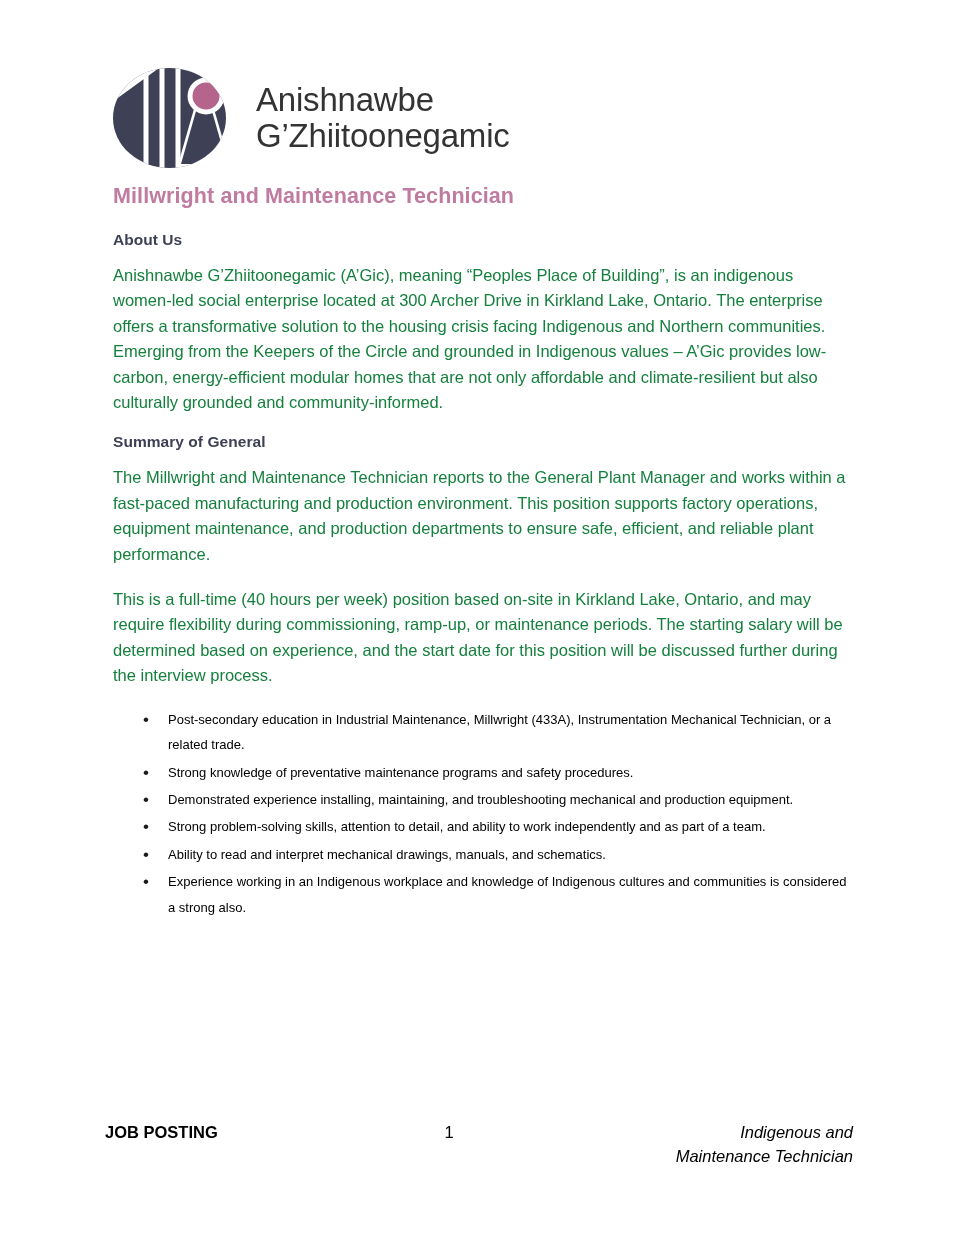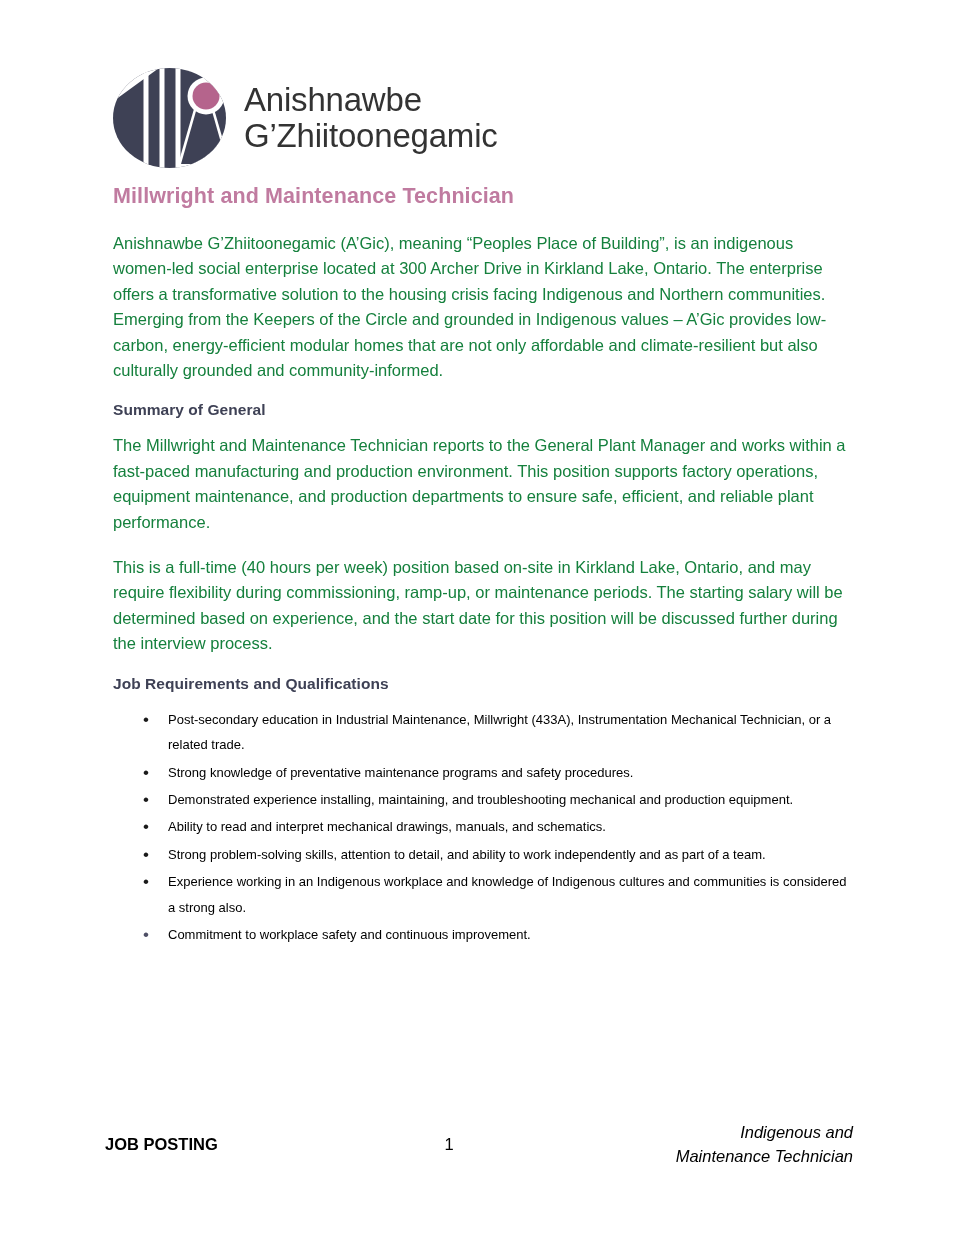--- a/index.html
+++ b/index.html
@@ -23,21 +23,21 @@
     overflow: hidden;
   }
 
   
   .logo-block {
     position: absolute;
     left: 113px;
     top: 68px;
     display: flex;
     align-items: center;
-    gap: 18px;
+    gap: 30px;
   }
 
   .logo-mark {
     width: 113px;
     height: 100px;
     flex: none;
     display: block;
   }
 
   .wordmark {
@@ -120,21 +120,21 @@
     color: #4e4f66;
   }
 
   
   .footer {
     position: absolute;
     left: 105px;
     right: 107px;
     top: 1120px;
     display: flex;
-    align-items: center;
+    align-items: flex-start;
     font-size: 16.5px;
     line-height: 24px;
   }
 
   .footer-left {
     font-weight: bold;
     color: #000000;
     white-space: nowrap;
     flex: 0 0 auto;
     width: 34%;
@@ -187,39 +187,38 @@
     </svg>
     <div class="wordmark">Anishnawbe
 G’Zhiitoonegamic</div>
   </div>
 
   <div class="doc">
 
     <h1 class="doc-title">Millwright and Maintenance Technician</h1>
 
     <div class="block">
+      <h2 class="section-heading">About Us</h2>
       <p class="para">Anishnawbe G’Zhiitoonegamic (A’Gic), meaning “Peoples Place of Building”, is an indigenous women-led social enterprise located at 300 Archer Drive in Kirkland Lake, Ontario. The enterprise offers a transformative solution to the housing crisis facing Indigenous and Northern communities. Emerging from the Keepers of the Circle and grounded in Indigenous values – A’Gic provides low-carbon, energy-efficient modular homes that are not only affordable and climate-resilient but also culturally grounded and community-informed.</p>
     </div>
 
     <div class="block">
       <h2 class="section-heading">Summary of General</h2>
       <p class="para">The Millwright and Maintenance Technician reports to the General Plant Manager and works within a fast-paced manufacturing and production environment. This position supports factory operations, equipment maintenance, and production departments to ensure safe, efficient, and reliable plant performance.</p>
       <p class="para">This is a full-time (40 hours per week) position based on-site in Kirkland Lake, Ontario, and may require flexibility during commissioning, ramp-up, or maintenance periods. The starting salary will be determined based on experience, and the start date for this position will be discussed further during the interview process.</p>
     </div>
 
     <div class="block">
-      <h2 class="section-heading">Job Requirements and Qualifications</h2>
       <ul class="bullets">
         <li>Post-secondary education in Industrial Maintenance, Millwright (433A), Instrumentation Mechanical Technician, or a related trade.</li>
         <li>Strong knowledge of preventative maintenance programs and safety procedures.</li>
         <li>Demonstrated experience installing, maintaining, and troubleshooting mechanical and production equipment.</li>
+        <li>Strong problem-solving skills, attention to detail, and ability to work independently and as part of a team.</li>
         <li>Ability to read and interpret mechanical drawings, manuals, and schematics.</li>
-        <li>Strong problem-solving skills, attention to detail, and ability to work independently and as part of a team.</li>
         <li>Experience working in an Indigenous workplace and knowledge of Indigenous cultures and communities is considered a strong also.</li>
-        <li class="muted-marker">Commitment to workplace safety and continuous improvement.</li>
       </ul>
     </div>
 
   </div>
 
   <div class="footer">
     <div class="footer-left">JOB POSTING</div>
     <div class="footer-center">1</div>
     <div class="footer-right">Indigenous and
 Maintenance Technician</div>

